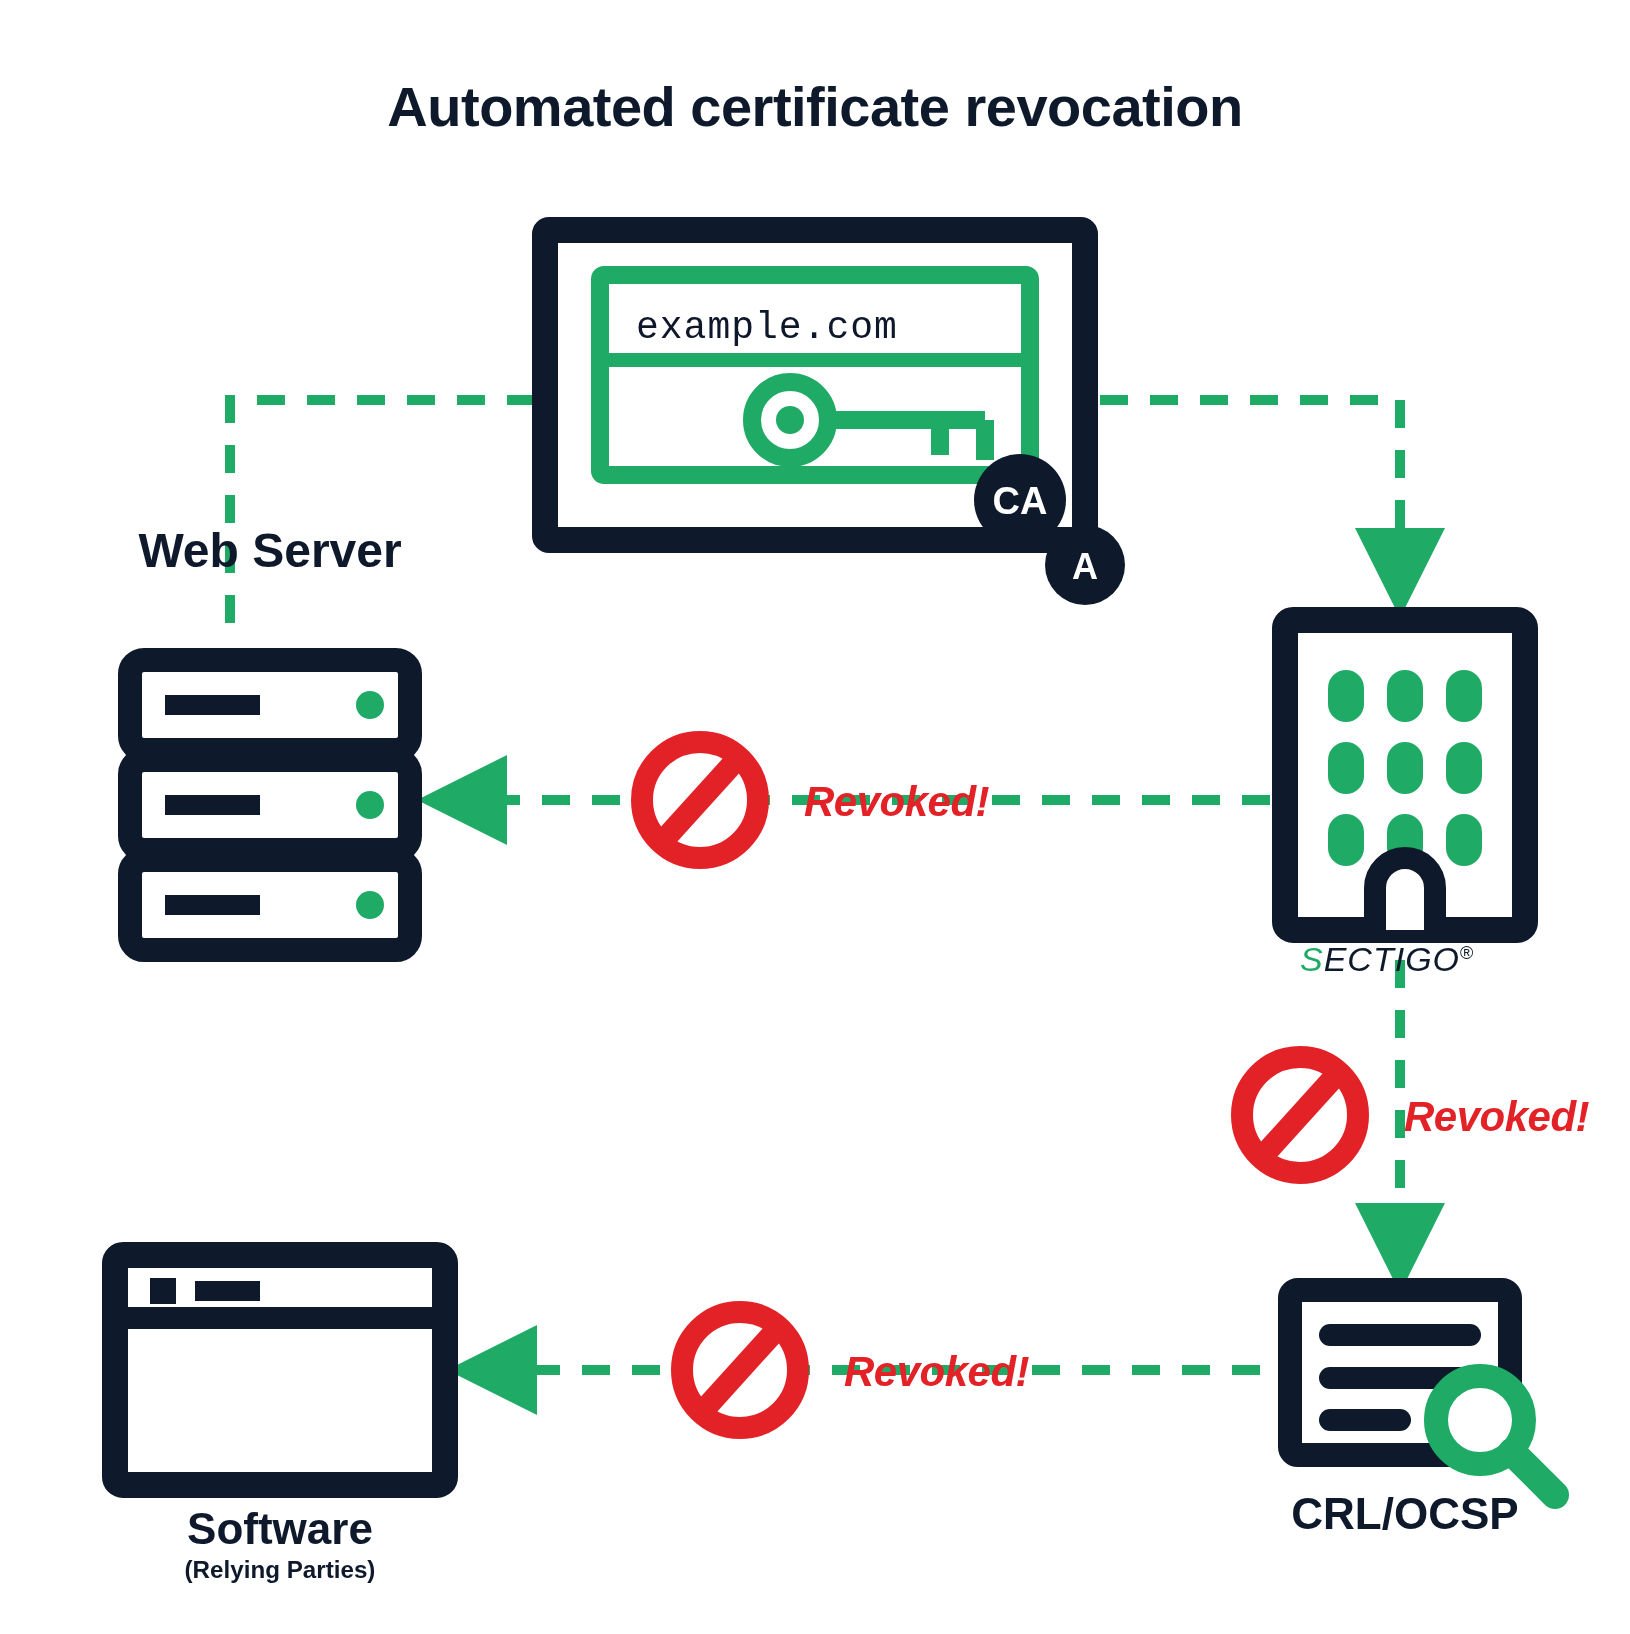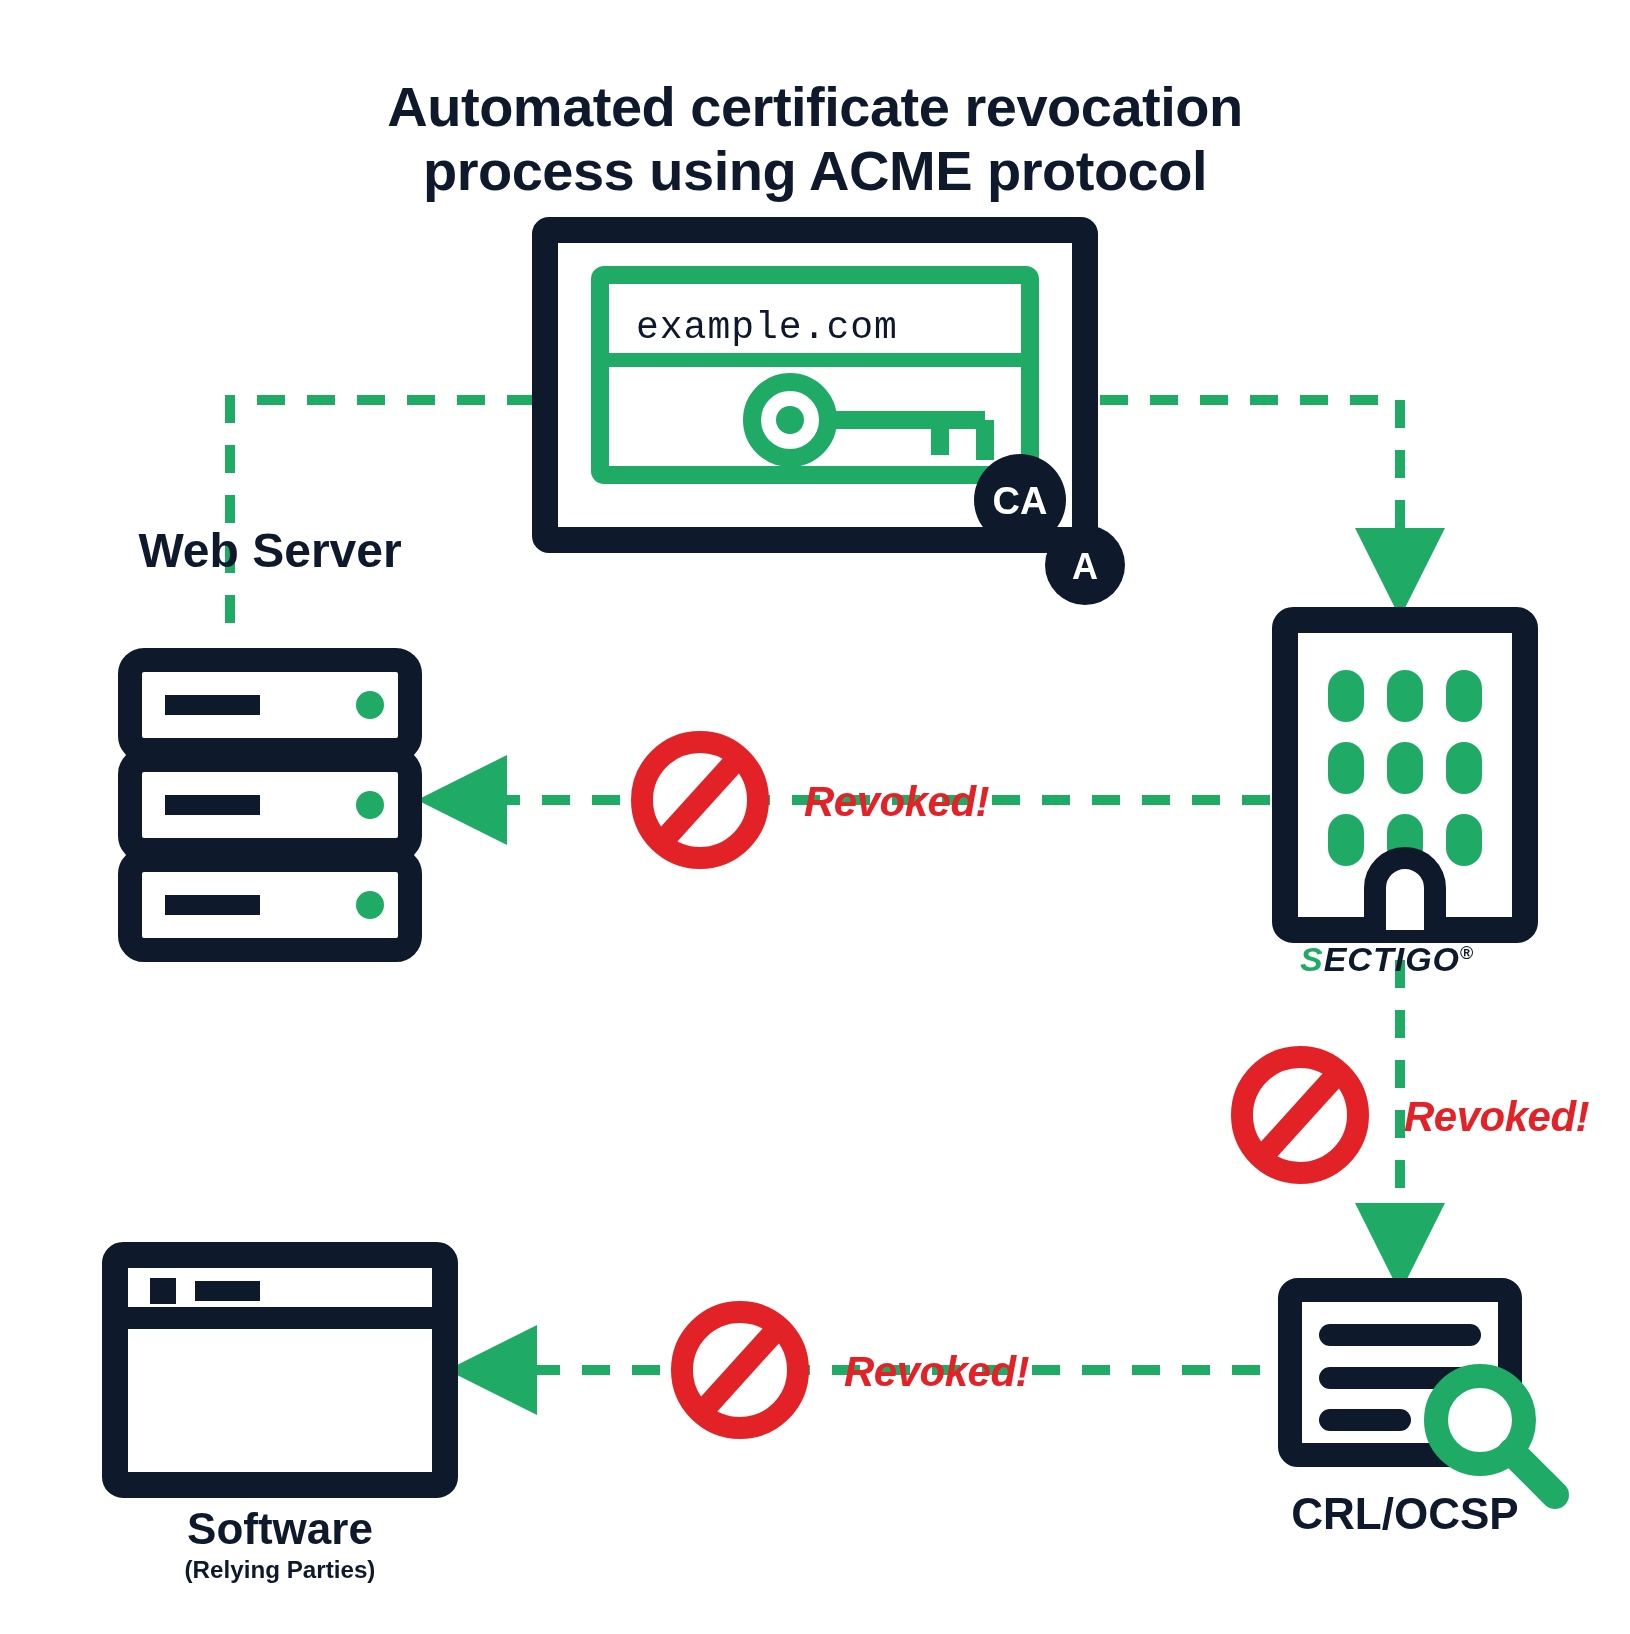--- a/index.html
+++ b/index.html
@@ -42,21 +42,21 @@
     font-size: 42px;
     font-weight: 900;
     color: #e32227;
     font-style: italic;
     letter-spacing: -0.5px;
     margin-left: 24px;
   }
   .sectigo-label {
     position: absolute;
     font-size: 34px;
-    font-weight: 700;
+    font-weight: 400;
     font-style: italic;
     color: #0e1a2b;
     letter-spacing: 1px;
   }
   .sectigo-label .s { color: #1fab66; }
   .sectigo-label .reg { font-size: 18px; vertical-align: super; font-style: normal; }
   .cert-domain {
     position: absolute;
     font-family: "Courier New", monospace;
     font-size: 38px;
@@ -71,21 +71,20 @@
     width: 1630px;
     height: 1634px;
     pointer-events: none;
   }
 </style>
 </head>
 <body>
 
 <div class="title">
   <span>Automated certificate revocation</span><br>
-  <span>process using ACME protocol</span>
 </div>
 
 <svg class="canvas" viewBox="0 0 1630 1634">
   <defs>
     <marker id="arrow-green" viewBox="0 0 10 10" refX="8" refY="5" markerWidth="9" markerHeight="9" orient="auto-start-reverse">
       <path d="M 0 0 L 10 5 L 0 10 z" fill="#1fab66"></path>
     </marker>
   </defs>
 
   <g stroke="#1fab66" stroke-width="10" stroke-dasharray="28 22" fill="none">

